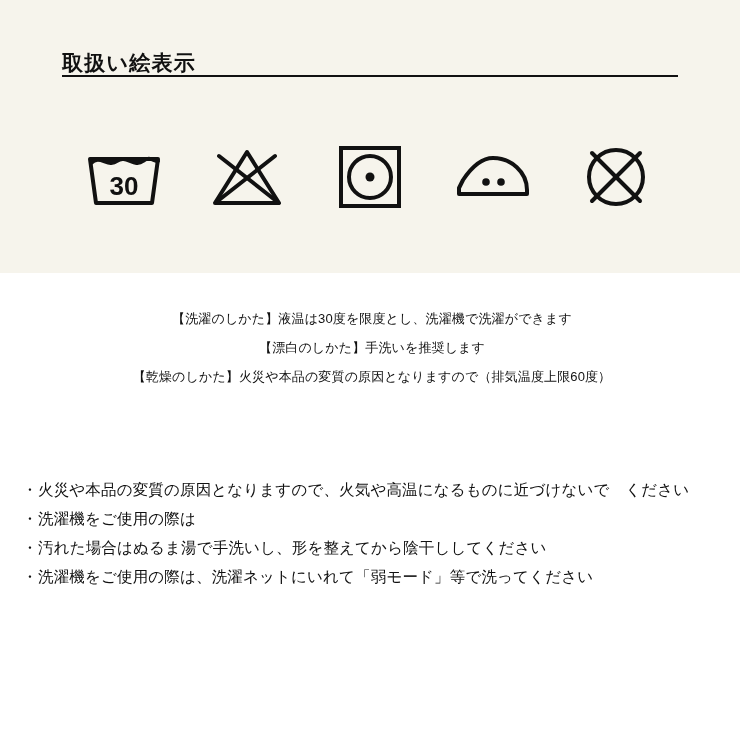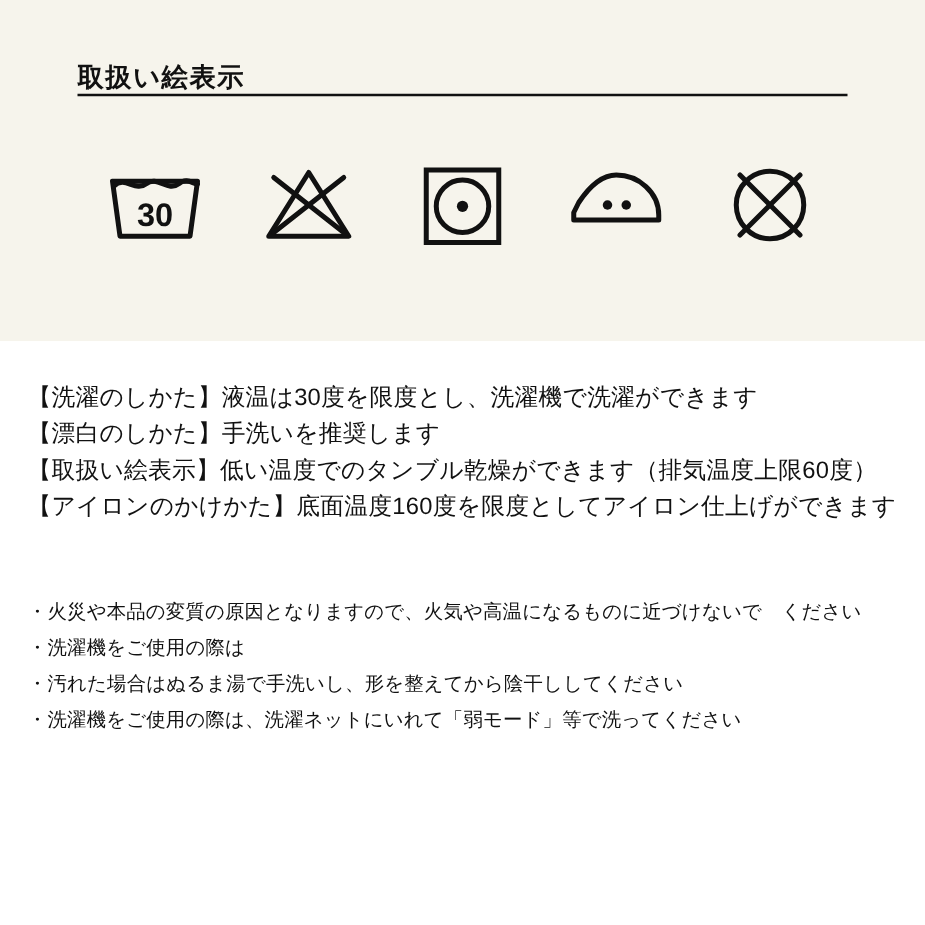--- a/index.html
+++ b/index.html
@@ -55,20 +55,21 @@
     width: 616px;
     height: 90px;
     display: flex;
     align-items: center;
     gap: 0px;
   }
   .symbol {
     width: 123px;
     height: 90px;
     display: flex;
+    align-items: center;
     justify-content: center;
   }
   .symbol svg {
     display: block;
   }
   
   .content {
     position: absolute;
     left: 0;
     top: 273px;
@@ -76,25 +77,26 @@
     height: 467px;
     background: #ffffff;
   }
   .block-main {
     position: absolute;
     left: 22px;
     top: 31px;
     width: 700px;
   }
   .main-line {
-    font-size: 19px;
+    font-size: 13px;
     line-height: 29px;
     color: #111111;
     letter-spacing: 0.01em;
     white-space: nowrap;
+    text-align: center;
   }
   .block-notes {
     position: absolute;
     left: 22px;
     top: 202px;
     width: 706px;
   }
   .note-item {
     font-size: 15.5px;
     line-height: 29px;
@@ -166,22 +168,21 @@
       </div>
 
     </div>
   </div>
 
   <div class="content">
 
     <div class="block-main">
       <div class="main-line">【洗濯のしかた】液温は30度を限度とし、洗濯機で洗濯ができます</div>
       <div class="main-line">【漂白のしかた】手洗いを推奨します</div>
-      <div class="main-line">【取扱い絵表示】低い温度でのタンブル乾燥ができます（排気温度上限60度）</div>
-      <div class="main-line">【アイロンのかけかた】底面温度160度を限度としてアイロン仕上げができます</div>
+      <div class="main-line">【乾燥のしかた】火災や本品の変質の原因となりますので（排気温度上限60度）</div>
     </div>
 
     <div class="block-notes">
       <div class="note-item">
         <span class="note-bullet">・</span>
         <span class="note-text">火災や本品の変質の原因となりますので、火気や高温になるものに近づけないで　ください</span>
       </div>
       <div class="note-item">
         <span class="note-bullet">・</span>
         <span class="note-text">洗濯機をご使用の際は</span>

